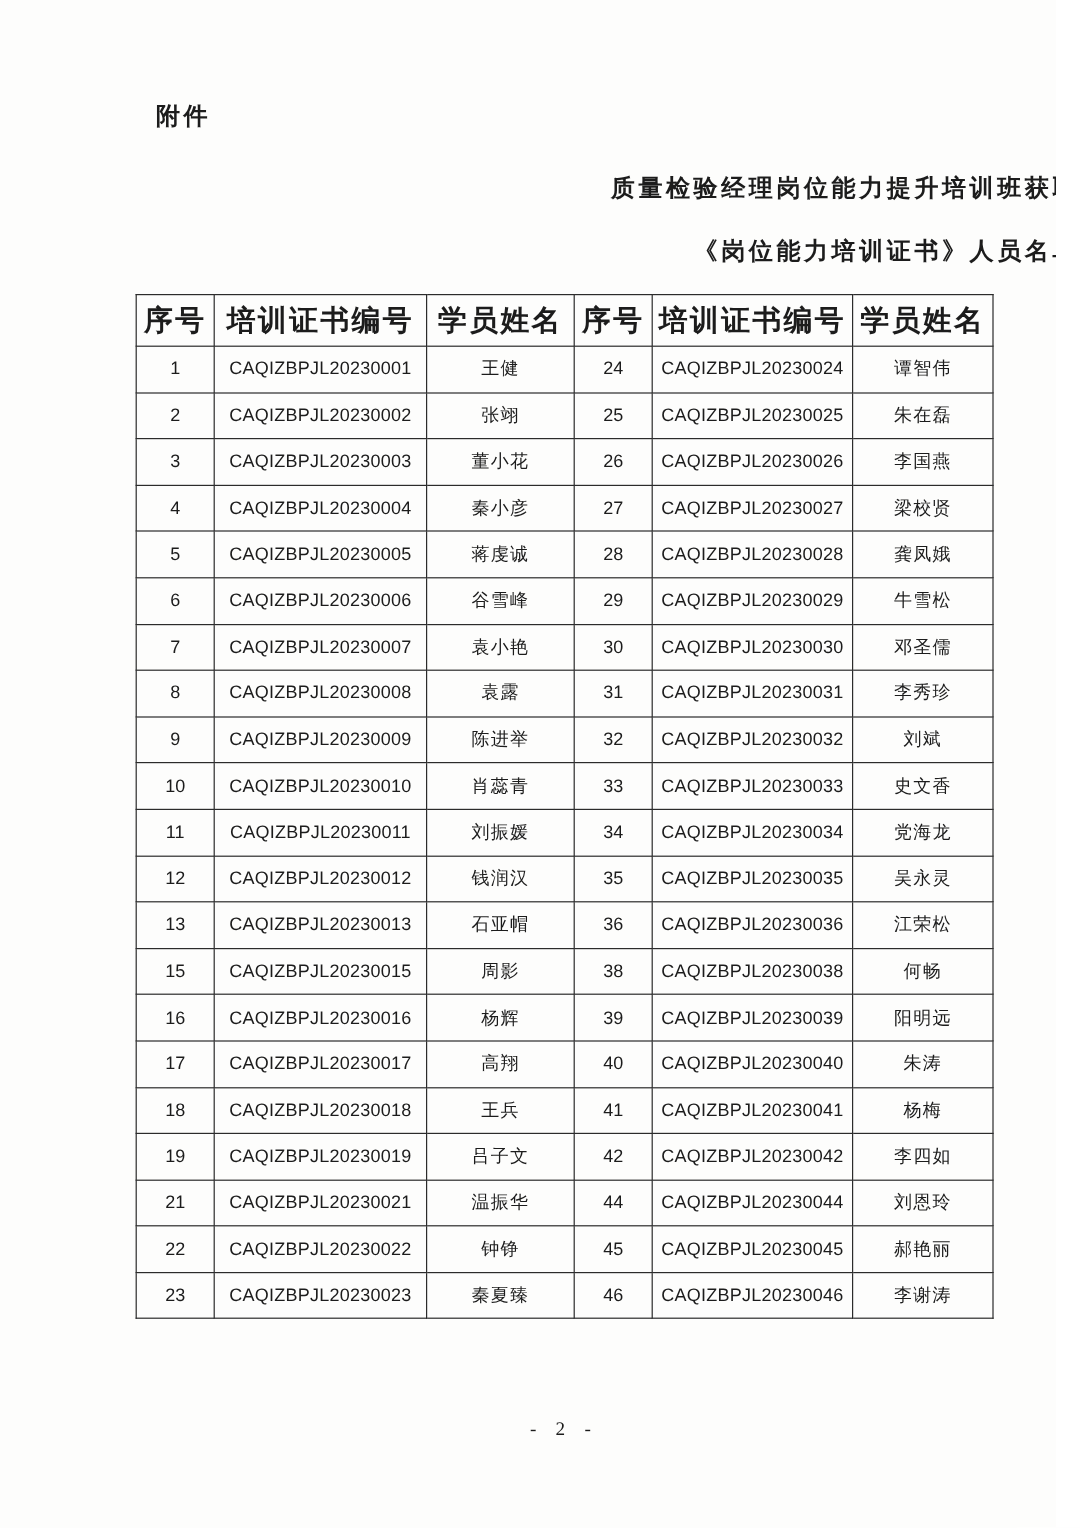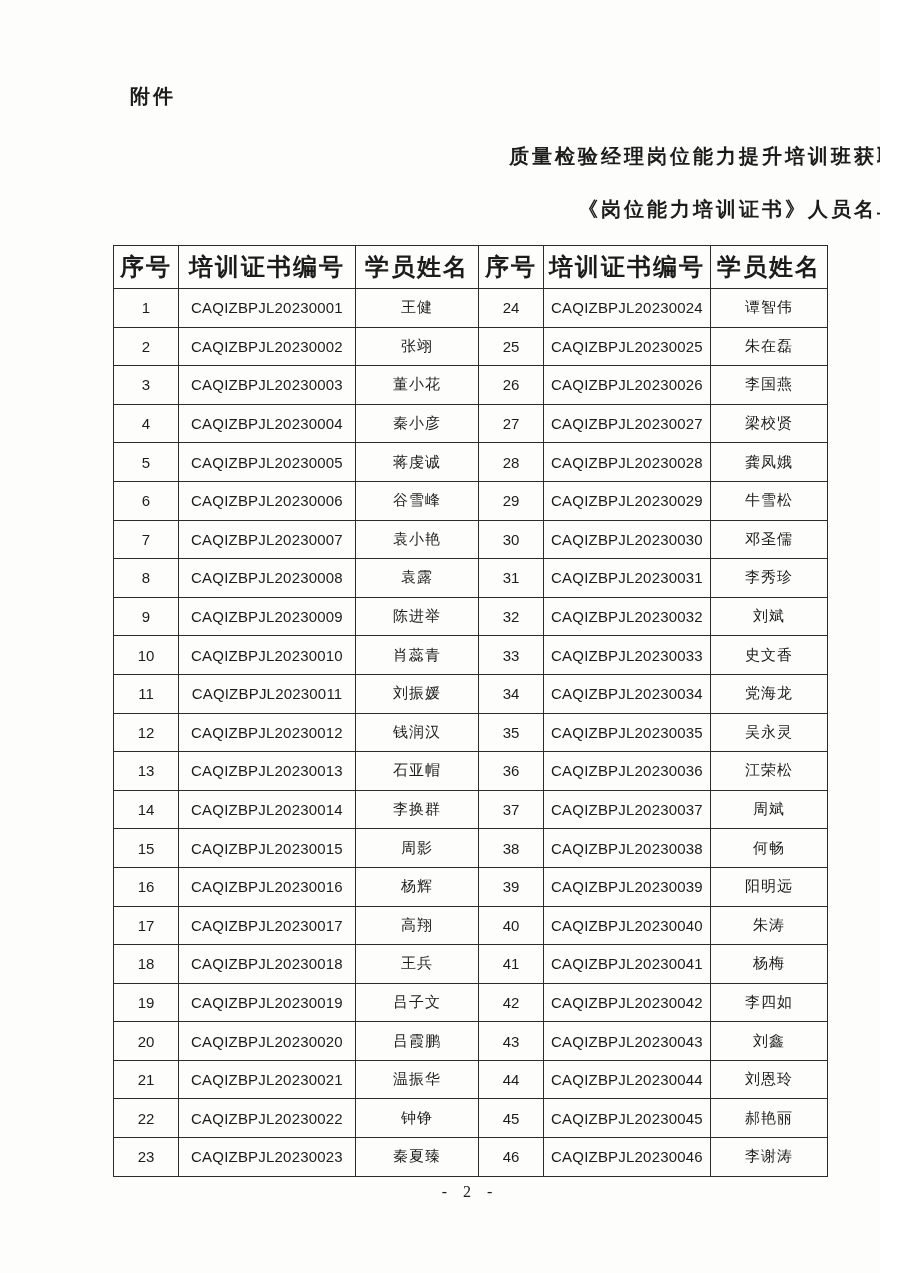--- a/index.html
+++ b/index.html
@@ -195,28 +195,20 @@
         </tr>
         <tr>
           <td class="seq">13</td>
           <td class="cert">CAQIZBPJL20230013</td>
           <td class="name">石亚帽</td>
           <td class="seq">36</td>
           <td class="cert">CAQIZBPJL20230036</td>
           <td class="name">江荣松</td>
         </tr>
         <tr>
-          <td class="seq">14</td>
-          <td class="cert">CAQIZBPJL20230014</td>
-          <td class="name">李换群</td>
-          <td class="seq">37</td>
-          <td class="cert">CAQIZBPJL20230037</td>
-          <td class="name">周斌</td>
-        </tr>
-        <tr>
           <td class="seq">15</td>
           <td class="cert">CAQIZBPJL20230015</td>
           <td class="name">周影</td>
           <td class="seq">38</td>
           <td class="cert">CAQIZBPJL20230038</td>
           <td class="name">何畅</td>
         </tr>
         <tr>
           <td class="seq">16</td>
           <td class="cert">CAQIZBPJL20230016</td>
@@ -243,28 +235,20 @@
         </tr>
         <tr>
           <td class="seq">19</td>
           <td class="cert">CAQIZBPJL20230019</td>
           <td class="name">吕子文</td>
           <td class="seq">42</td>
           <td class="cert">CAQIZBPJL20230042</td>
           <td class="name">李四如</td>
         </tr>
         <tr>
-          <td class="seq">20</td>
-          <td class="cert">CAQIZBPJL20230020</td>
-          <td class="name">吕霞鹏</td>
-          <td class="seq">43</td>
-          <td class="cert">CAQIZBPJL20230043</td>
-          <td class="name">刘鑫</td>
-        </tr>
-        <tr>
           <td class="seq">21</td>
           <td class="cert">CAQIZBPJL20230021</td>
           <td class="name">温振华</td>
           <td class="seq">44</td>
           <td class="cert">CAQIZBPJL20230044</td>
           <td class="name">刘恩玲</td>
         </tr>
         <tr>
           <td class="seq">22</td>
           <td class="cert">CAQIZBPJL20230022</td>

